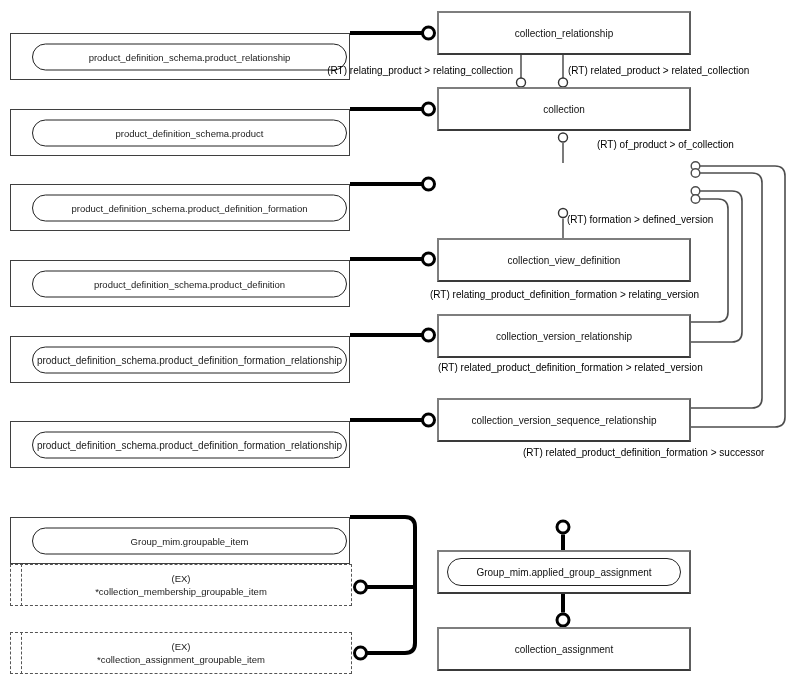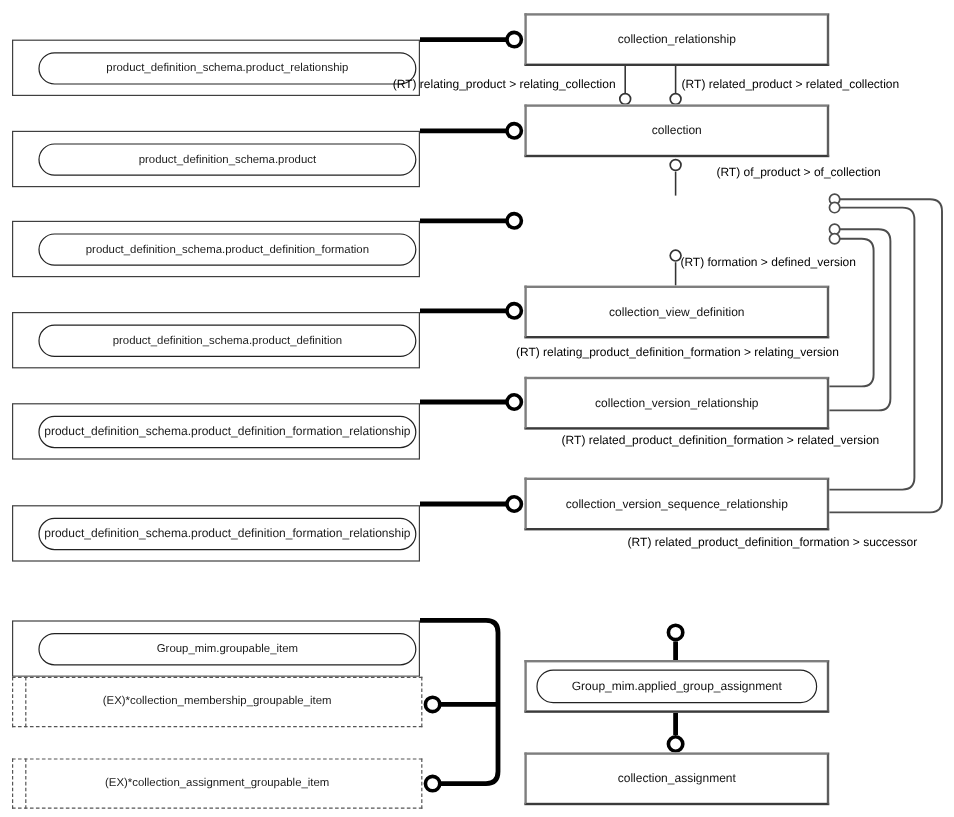--- a/index.html
+++ b/index.html
@@ -33,21 +33,21 @@
   .stadium2 {
     position:absolute; left:8px; right:8px; top:50%; transform:translateY(-50%);
     height:28px; border:1.3px solid #222; border-radius:14px; background:#fff;
     display:flex; align-items:center; justify-content:center; box-sizing:border-box;text-align:center;
   }
 
   
   .dbox {
     position:absolute; left:10px; width:342px; height:42px;
     border:1.4px dashed #555; background:#fff; box-sizing:border-box;
-    display:flex; flex-direction:row; align-items:center; justify-content:center;
+    display:flex; flex-direction:column; align-items:center; justify-content:center;
   }
   .dbox .innerline { position:absolute; left:10px; top:-1px; bottom:-1px; border-left:1.4px dashed #555; }
   .dbox span { font-size:9.5px; color:#1a1a1a; line-height:1.4; white-space:nowrap; }
 
   
   .elabel { position:absolute; font-size:10px; color:#000; white-space:nowrap; }
 </style>
 </head>
 <body>
 
@@ -200,16 +200,16 @@
   </div>
   <div class="rbox" style="top:627px">
     <span class="rlbl">collection_assignment</span>
   </div>
 
   <div class="elabel" style="right:282px; top:65px">(RT) relating_product &gt; relating_collection</div>
   <div class="elabel" style="left:568px; top:65px">(RT) related_product &gt; related_collection</div>
   <div class="elabel" style="left:597px; top:139px">(RT) of_product &gt; of_collection</div>
   <div class="elabel" style="left:567px; top:214px">(RT) formation &gt; defined_version</div>
   <div class="elabel" style="left:430px; top:289px">(RT) relating_product_definition_formation &gt; relating_version</div>
-  <div class="elabel" style="left:468px; top:362px">(RT) related_product_definition_formation &gt; related_version</div>
+  <div class="elabel" style="left:438px; top:362px">(RT) related_product_definition_formation &gt; related_version</div>
   <div class="elabel" style="left:523px; top:447px">(RT) related_product_definition_formation &gt; successor</div>
 
 </div>
 
 </body></html>

